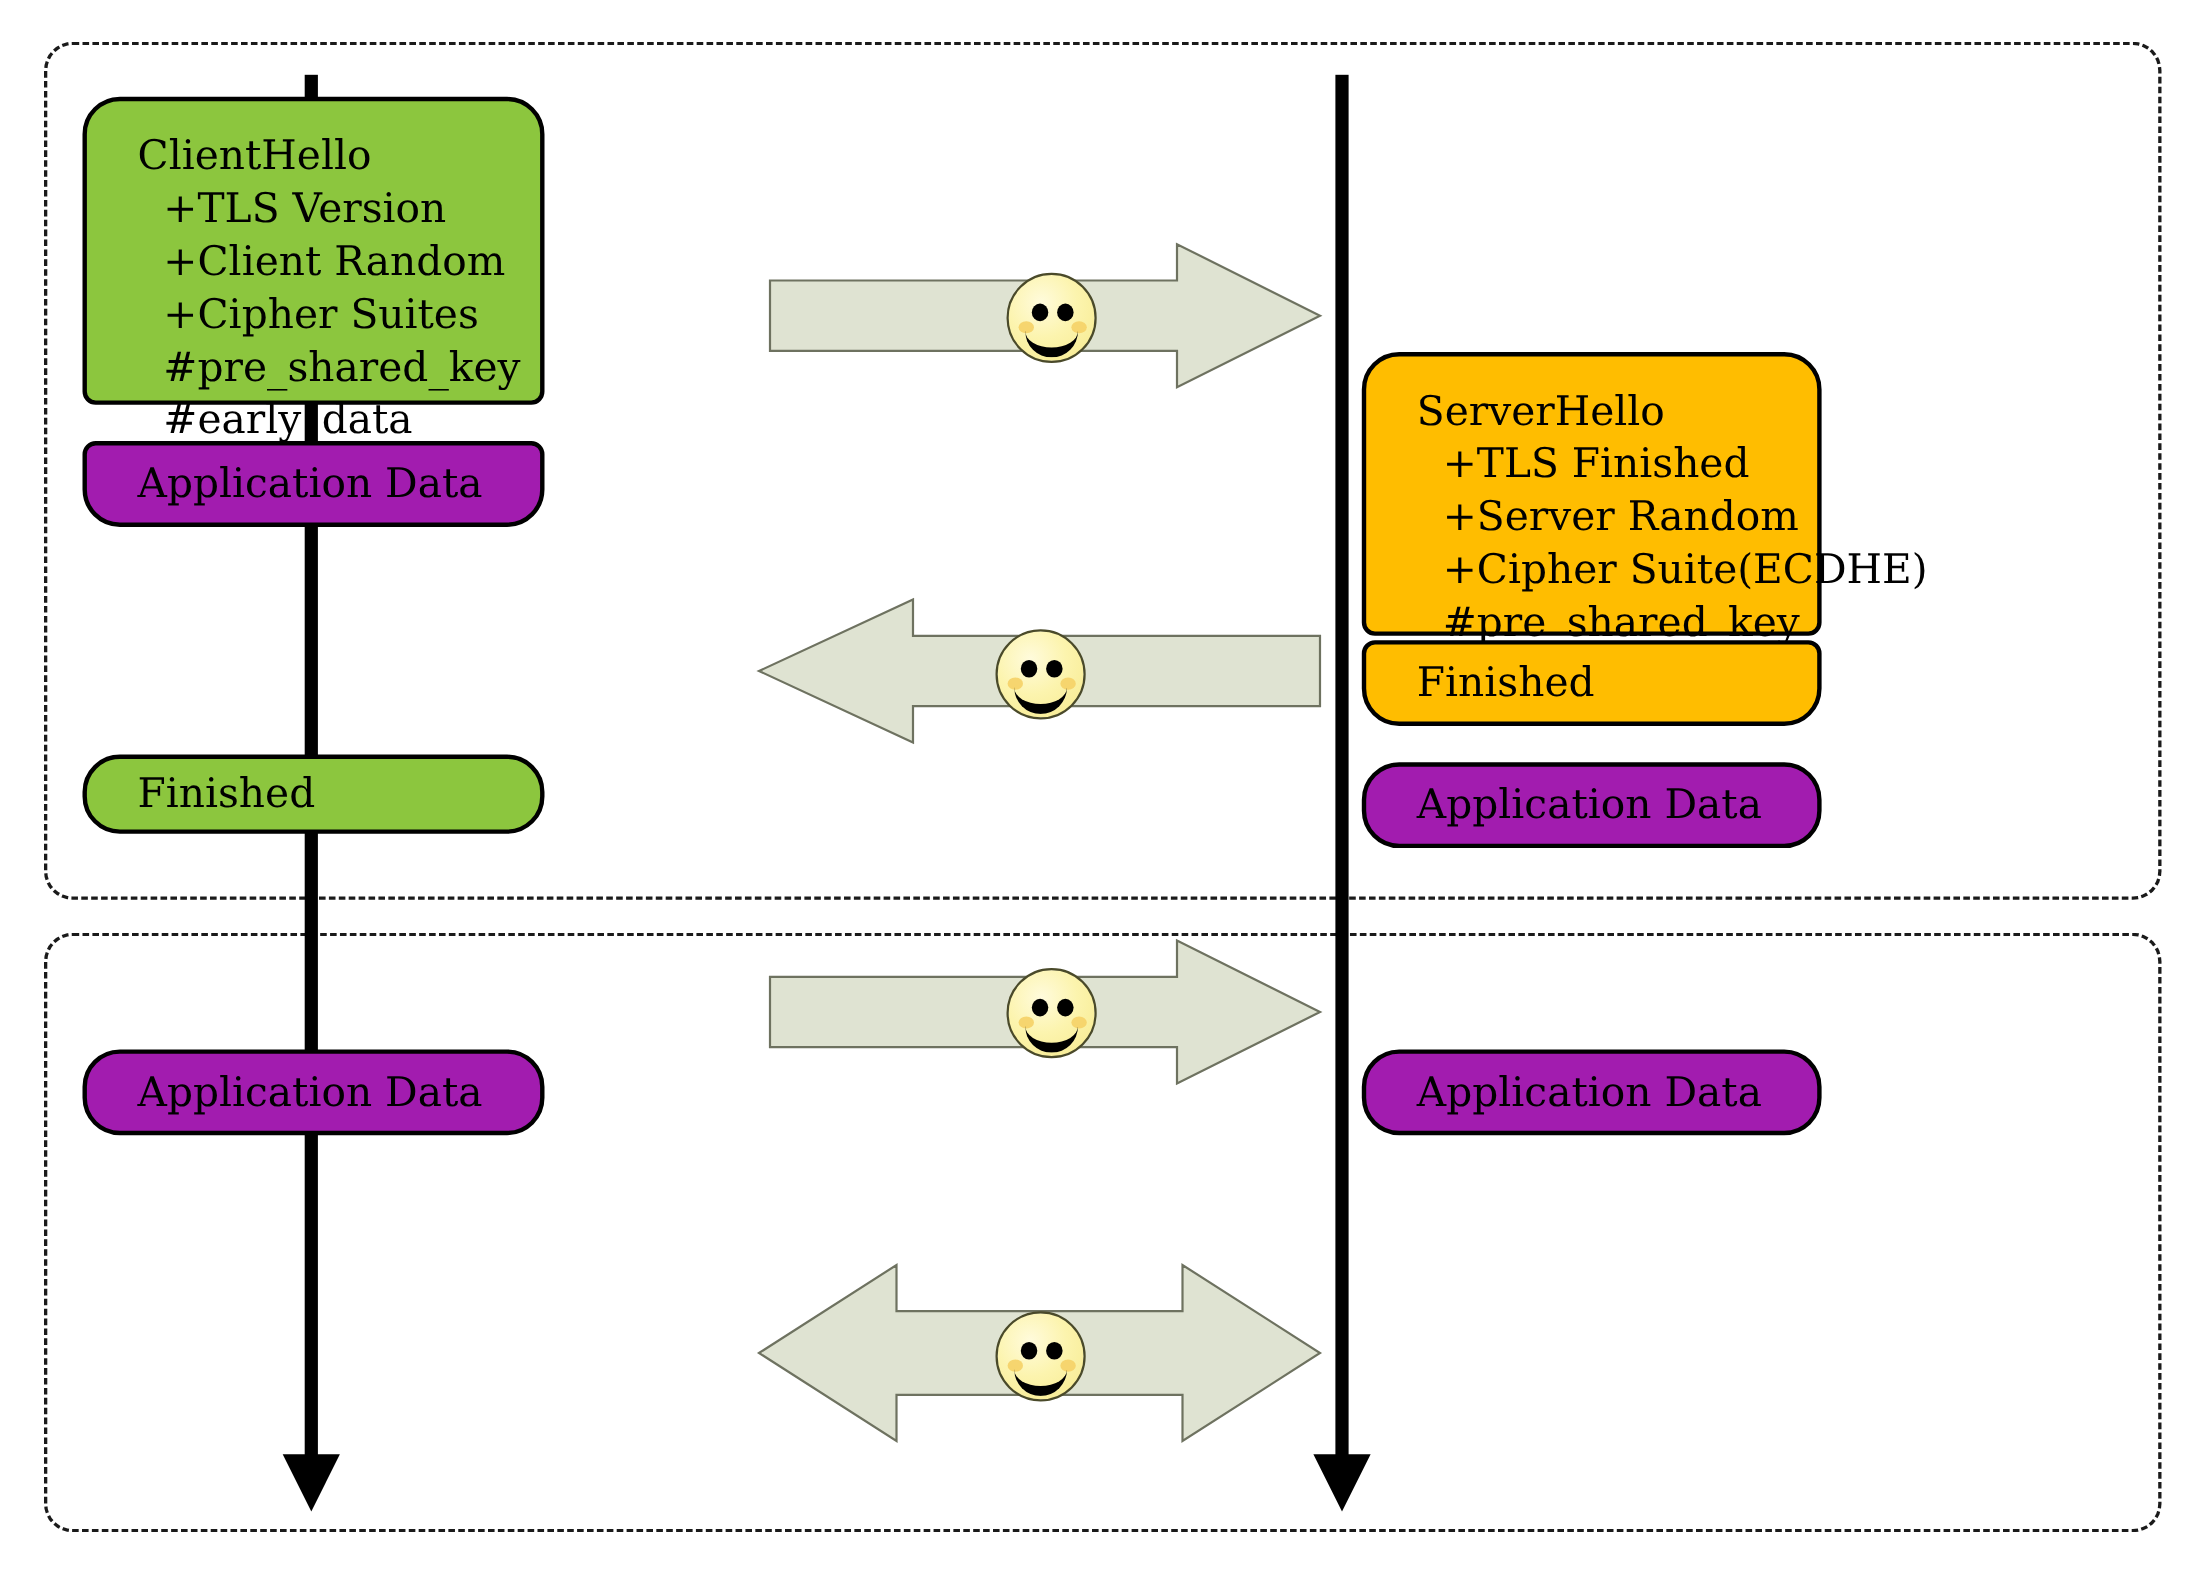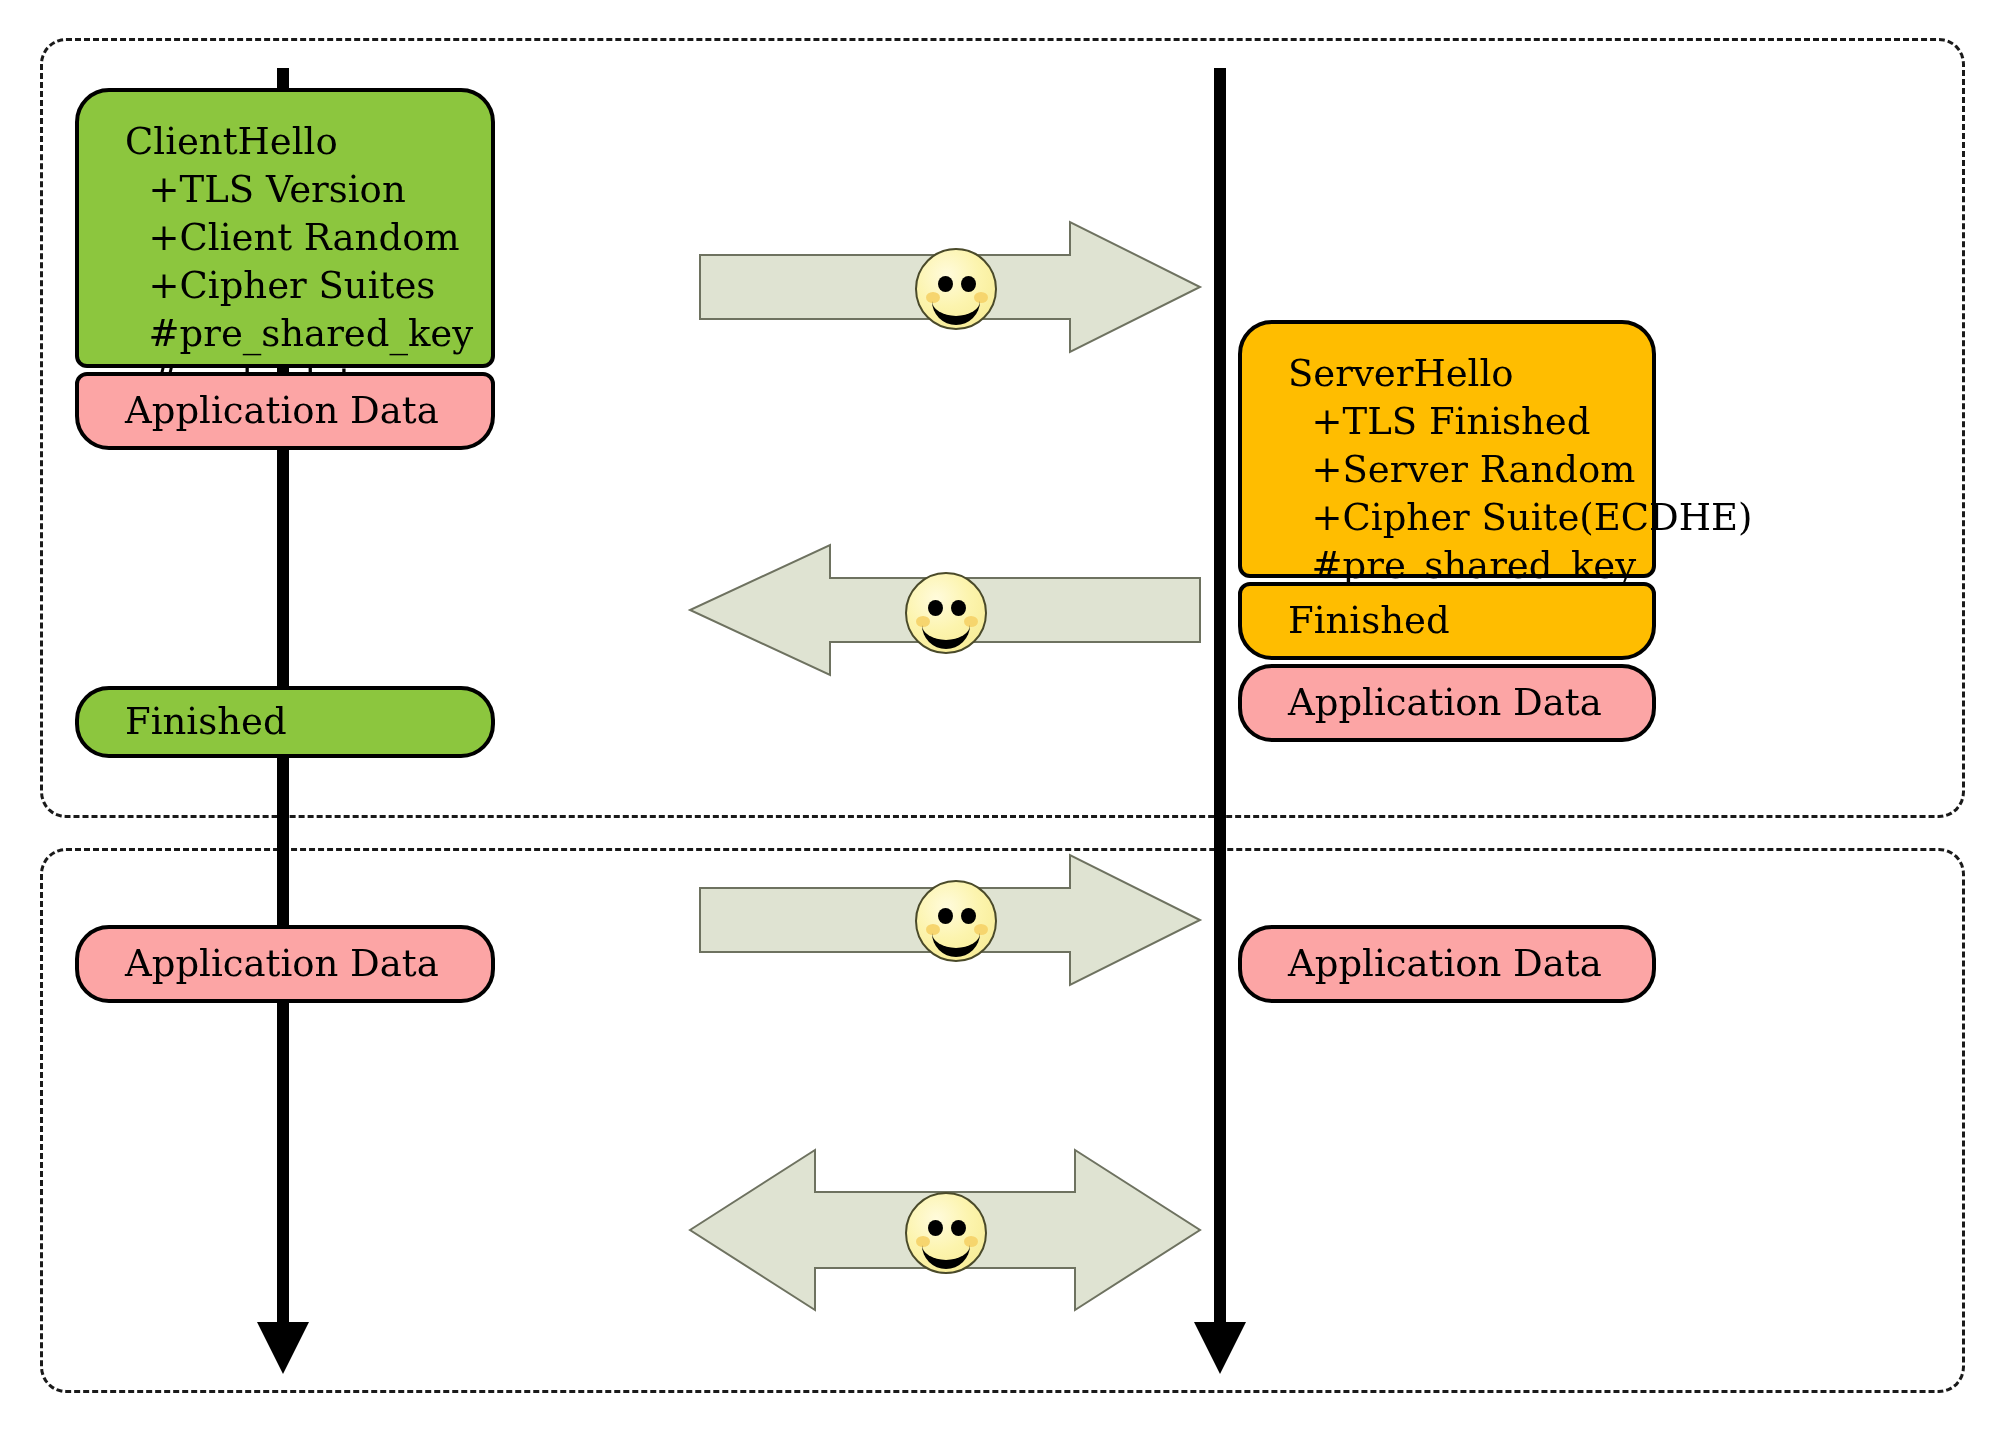--- a/index.html
+++ b/index.html
@@ -23,21 +23,21 @@
       border-top:52px solid #000000;}
   #arrowhead-client{left:257px;  top:1322px;}
   #arrowhead-server{left:1194px; top:1322px;}
 
   
   .msgbox{position:absolute;box-sizing:border-box;border:4px solid #000000;
           color:#000000;display:flex;align-items:center;}
   .msgbox .txt{white-space:pre;line-height:1.30;}
   .green   {background:#8CC63E;}
   .orange  {background:#FFBD00;}
-  .rose    {background:#fca5a5;}
+  .rose    {background:#a21caf;margin-top:29px;}
 
   .r-all   {border-radius:34px;}
   .r-top   {border-radius:34px 34px 12px 12px;}
   .r-bot   {border-radius:12px 12px 34px 34px;}
 
   .single  {font-size:37px;padding-left:46px;}
   .multi   {font-size:37px;padding-left:46px;padding-top:4px;align-items:flex-start;}
   .multi .txt{padding-top:22px;}
 
   

